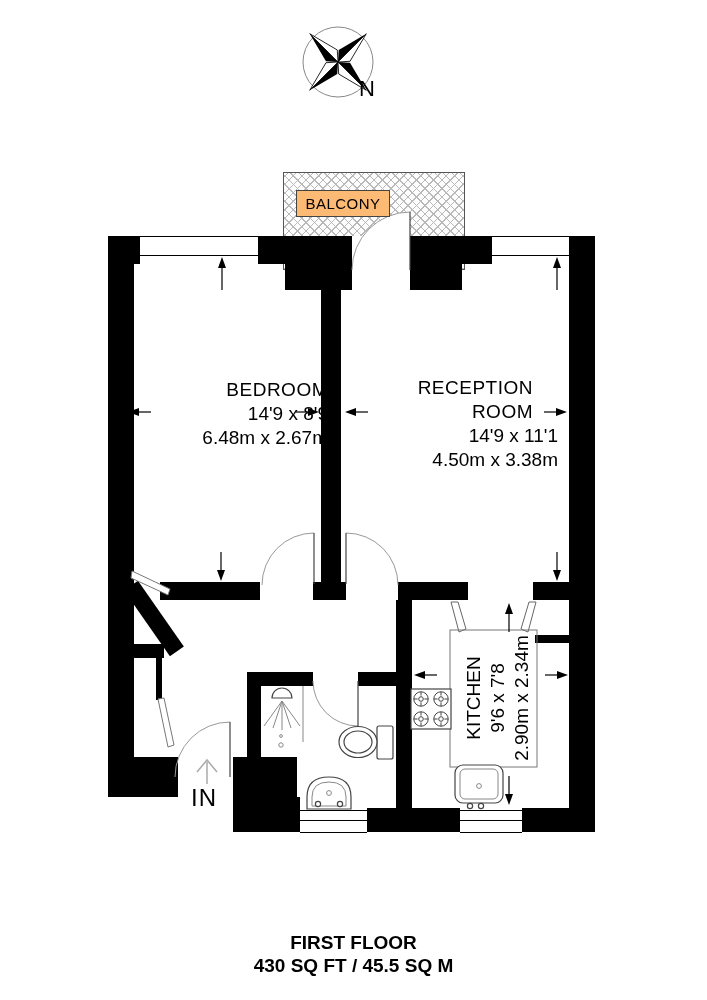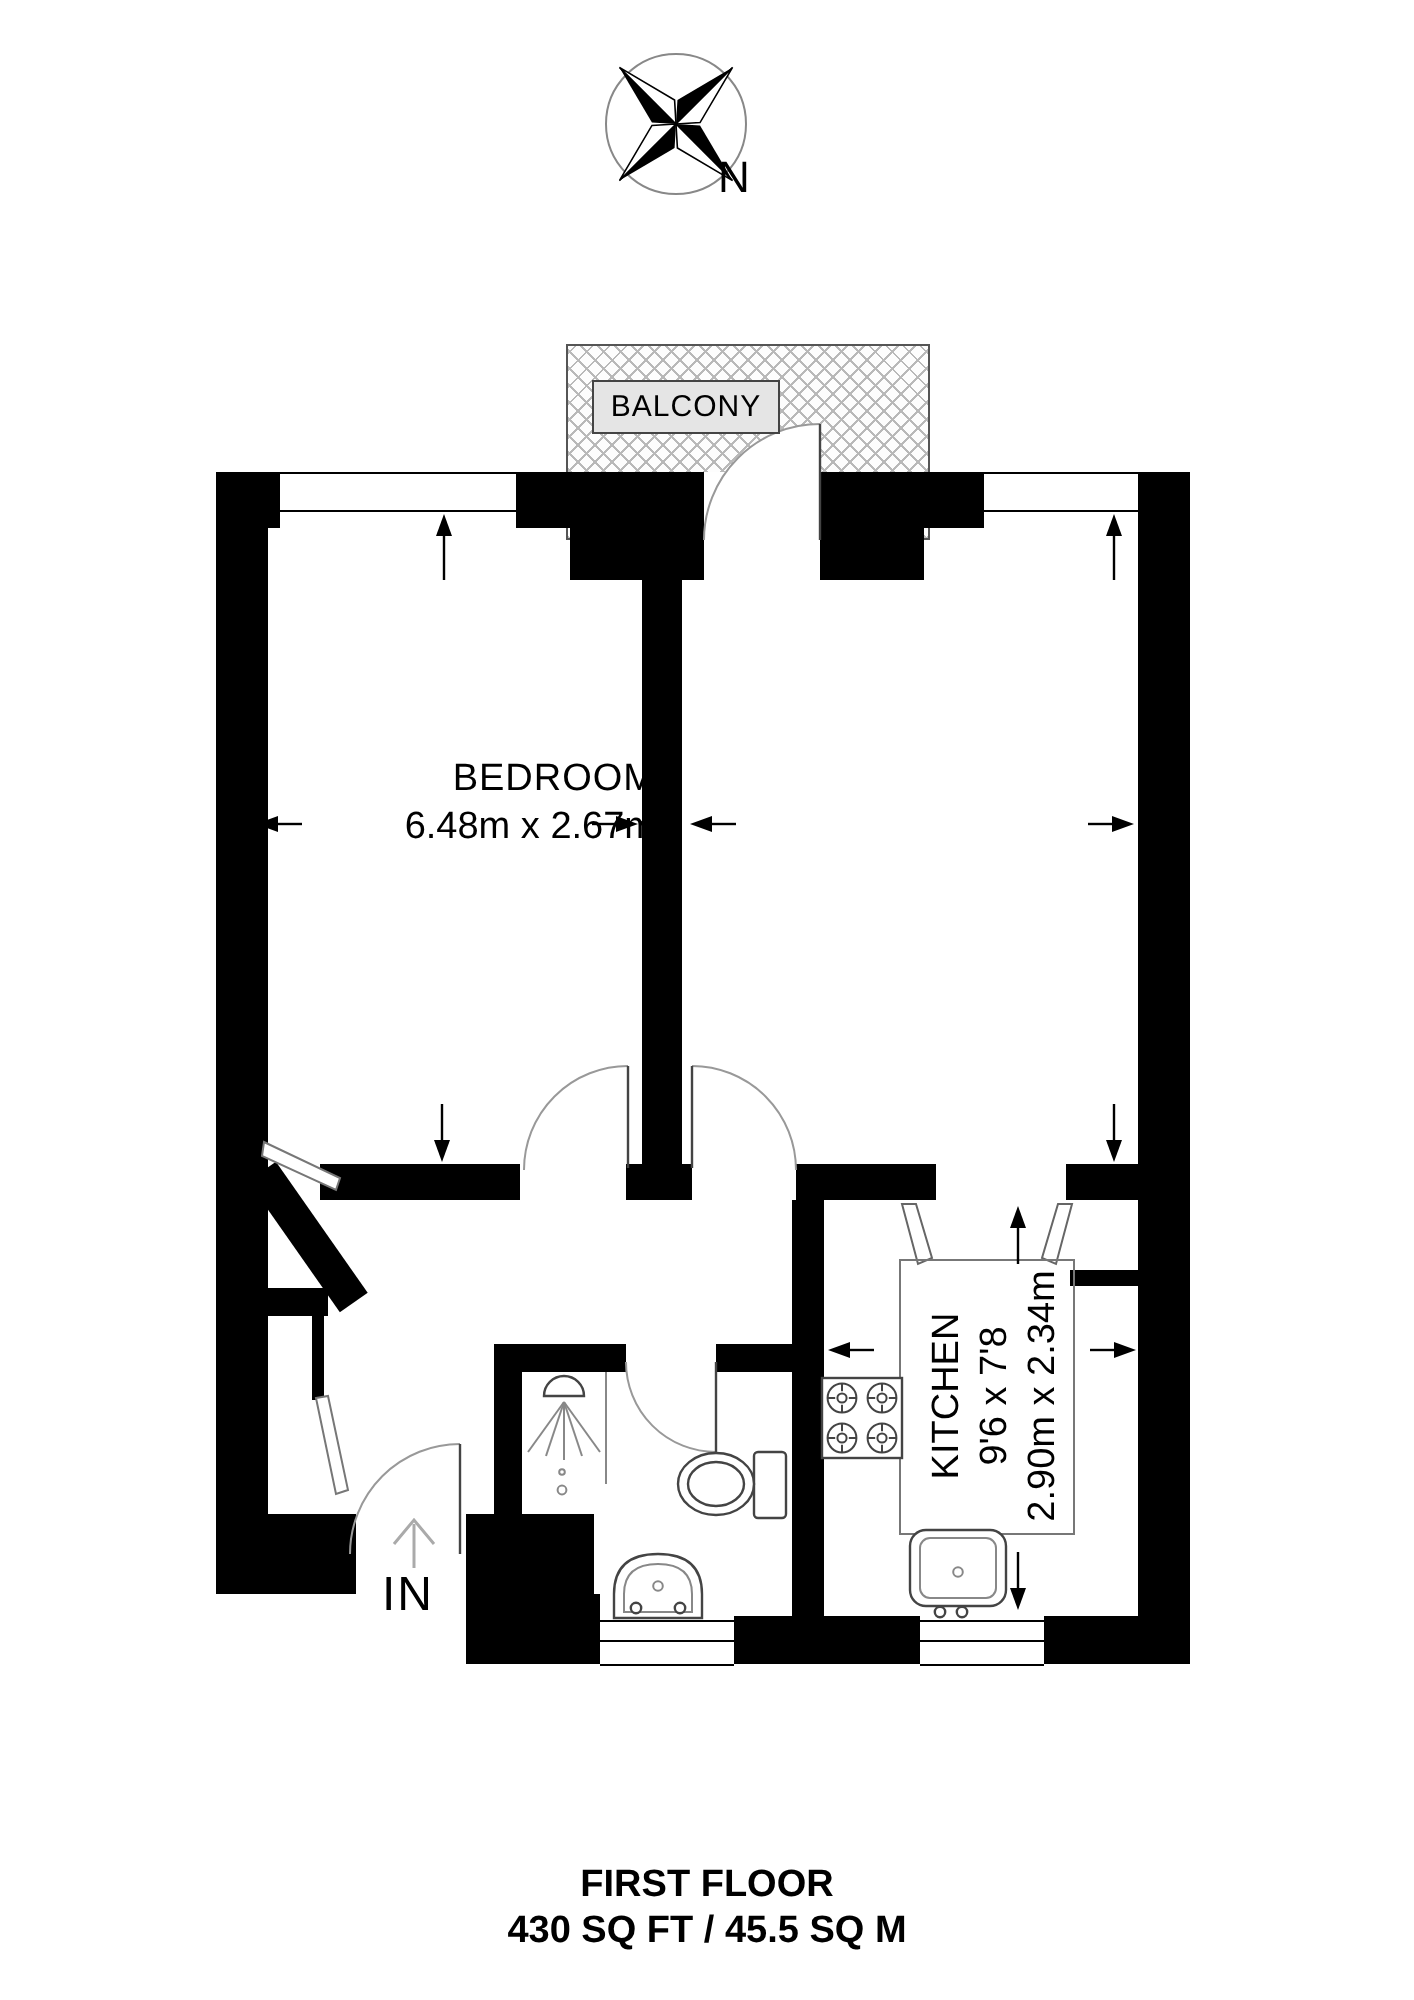--- a/index.html
+++ b/index.html
@@ -9,21 +9,21 @@
   .gap{position:absolute;background:#fff;}
   
   .win-top{position:absolute;background:#fff;border-top:1.5px solid #000;}
   .win-top::after{content:'';position:absolute;left:0;right:0;top:18px;height:1px;background:#000;}
   .win-bot{position:absolute;background:#fff;border-bottom:1.5px solid #000;}
   .win-bot::before{content:'';position:absolute;left:0;right:0;top:2px;height:1px;background:#000;}
   .win-bot::after{content:'';position:absolute;left:0;right:0;top:12px;height:1px;background:#000;}
   .hatch{position:absolute;border:1px solid #555;background-color:#fdfdfd;
     background-image:repeating-linear-gradient(45deg,#b9b9b9 0 1px,transparent 1px 6px),
                      repeating-linear-gradient(-45deg,#b9b9b9 0 1px,transparent 1px 6px);}
-  .labelbox{position:absolute;background:#e5e5e5;border:1px solid #444;display:flex;
+  .labelbox{position:absolute;background:#fdba74;border:1px solid #444;display:flex;
             align-items:center;justify-content:center;font-size:15px;letter-spacing:.5px;}
   .roomlabel{position:absolute;text-align:right;font-size:19px;line-height:24px;}
   .roomlabel .nm{letter-spacing:.5px;}
   .kitchenlabel{position:absolute;display:flex;align-items:center;justify-content:center;}
   .kitchenlabel .rot{transform:rotate(-90deg);text-align:center;font-size:19px;line-height:24px;white-space:nowrap;}
   .in-label{position:absolute;font-size:24px;letter-spacing:1px;}
   .n-label{position:absolute;font-size:22px;}
   .footer{position:absolute;left:0;width:707px;text-align:center;font-weight:bold;font-size:19px;line-height:23px;}
   svg{position:absolute;left:0;top:0;}
   .lf{fill:none;stroke:#444;stroke-width:1.2;}
@@ -221,21 +221,27 @@
         <polygon points="414,675 425,671 425,679" class="dimh"></polygon>
       <line x1="545" y1="675" x2="557" y2="675" class="dim"></line>
         <polygon points="568,675 557,671 557,679" class="dimh"></polygon>
     </g>
   </svg>
 
   <div class="labelbox" style="left:296px;top:190px;width:92px;height:25px;">BALCONY</div>
 
   <div class="roomlabel" style="left:128px;top:378px;width:200px;">
     <div class="nm">BEDROOM</div>
+    <div>14'9 x 8'9</div>
     <div>6.48m x 2.67m</div>
+  </div>
+  <div class="roomlabel" style="left:358px;top:376px;width:200px;">
+    <div class="nm" style="width:150px;margin:0 auto;">RECEPTION ROOM</div>
+    <div>14'9 x 11'1</div>
+    <div>4.50m x 3.38m</div>
   </div>
   <div class="kitchenlabel" style="left:400px;top:598px;width:195px;height:200px;">
     <div class="rot">
       <div class="nm">KITCHEN</div>
       <div>9'6 x 7'8</div>
       <div>2.90m x 2.34m</div>
     </div>
   </div>
 
   <div class="in-label" style="left:191px;top:784px;">IN</div>

